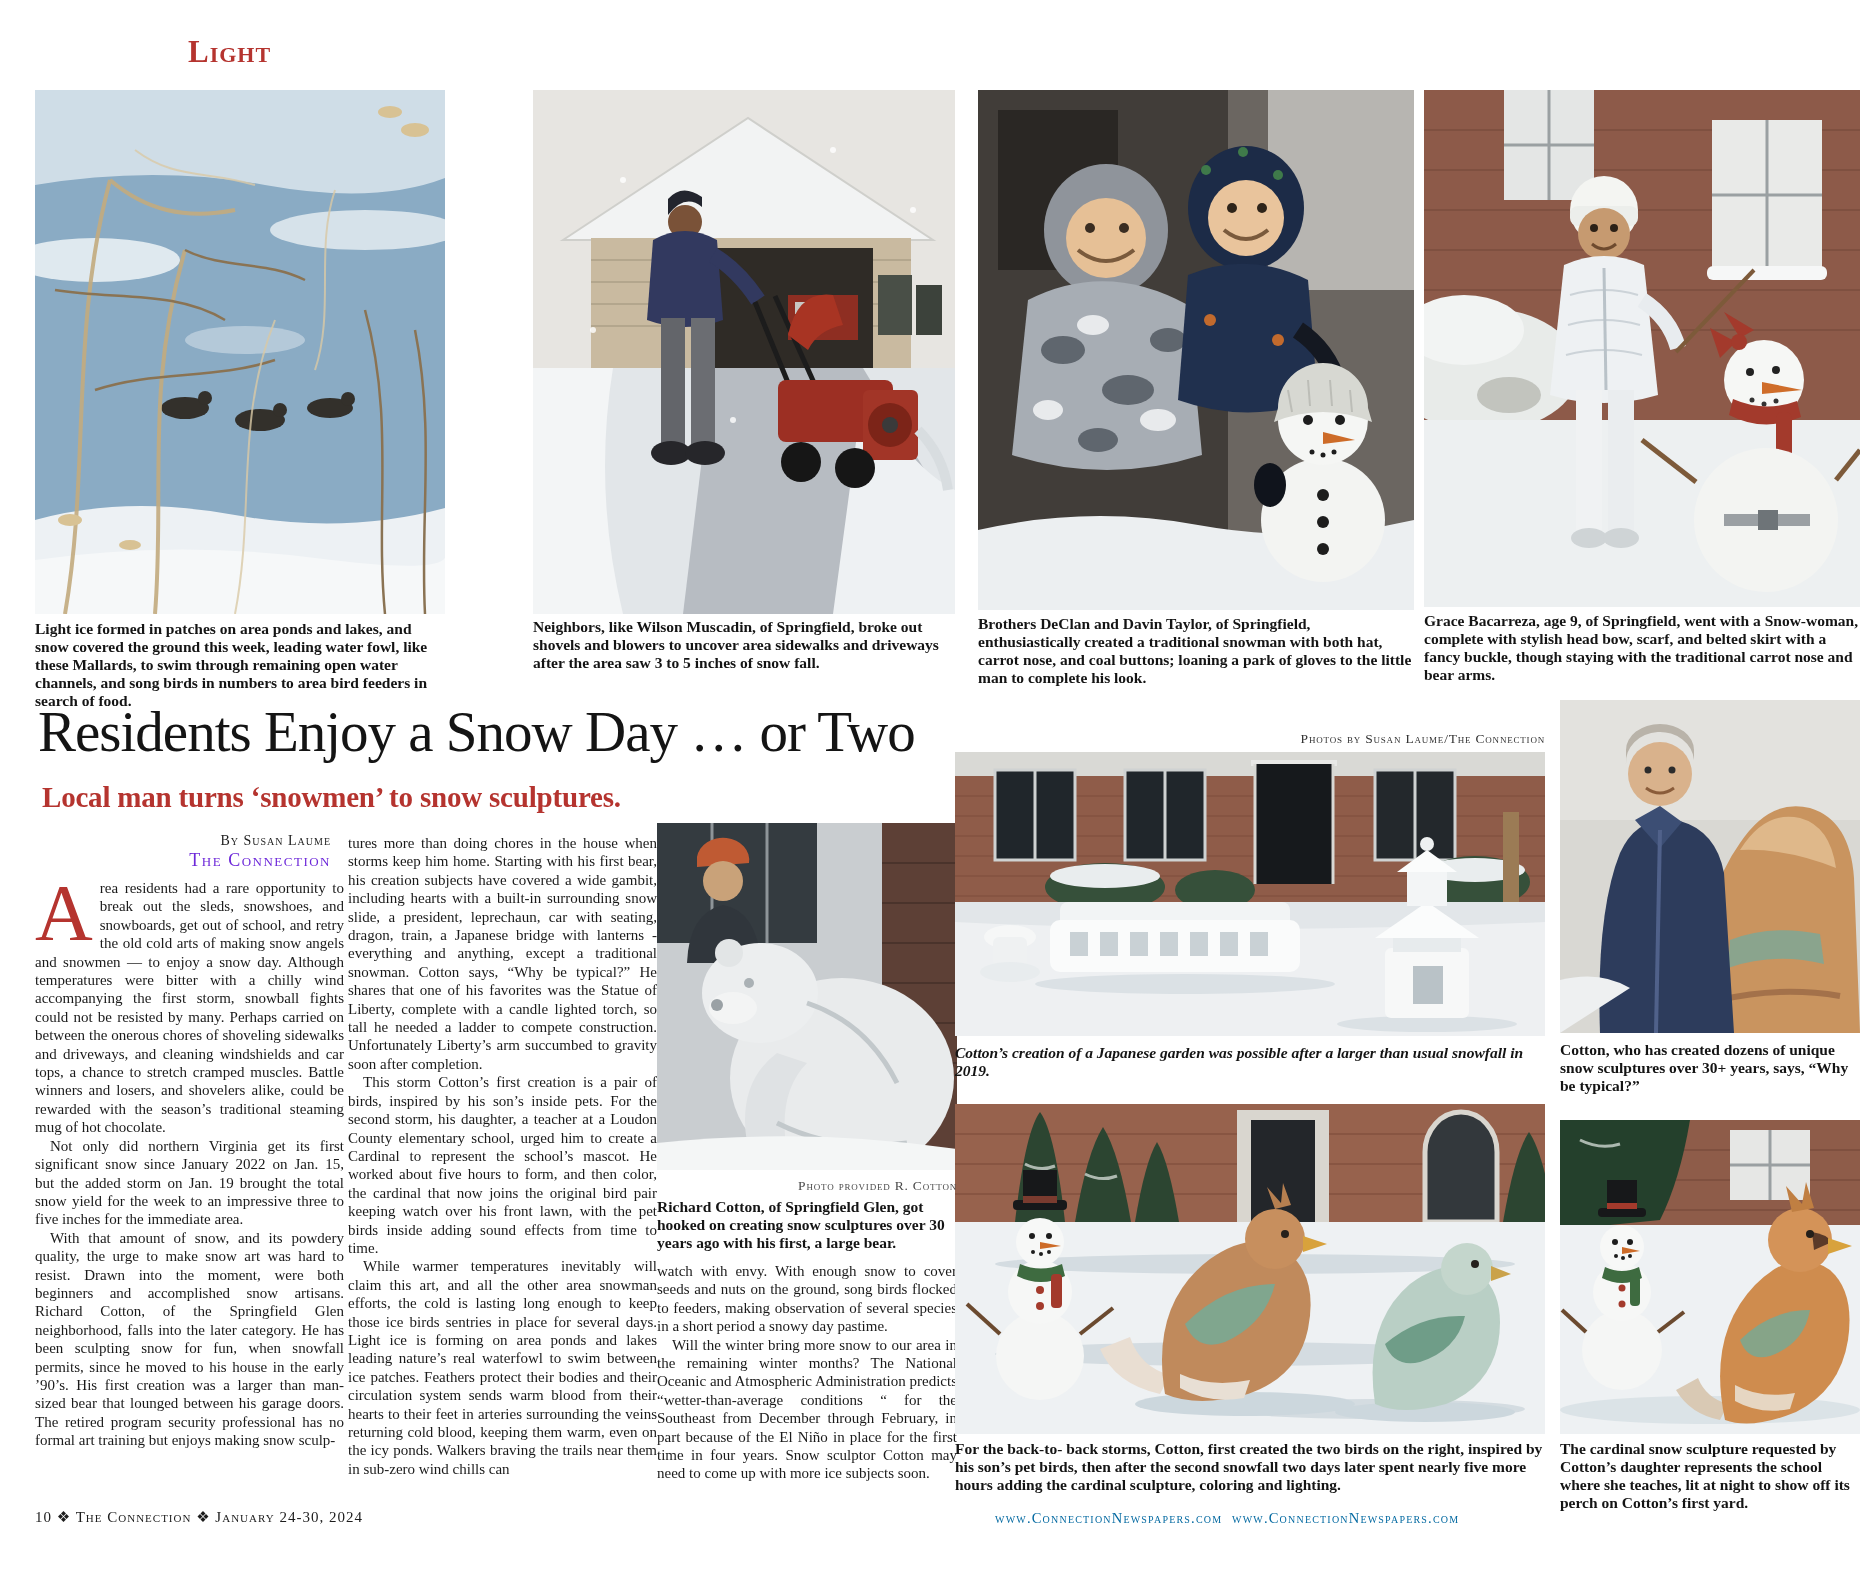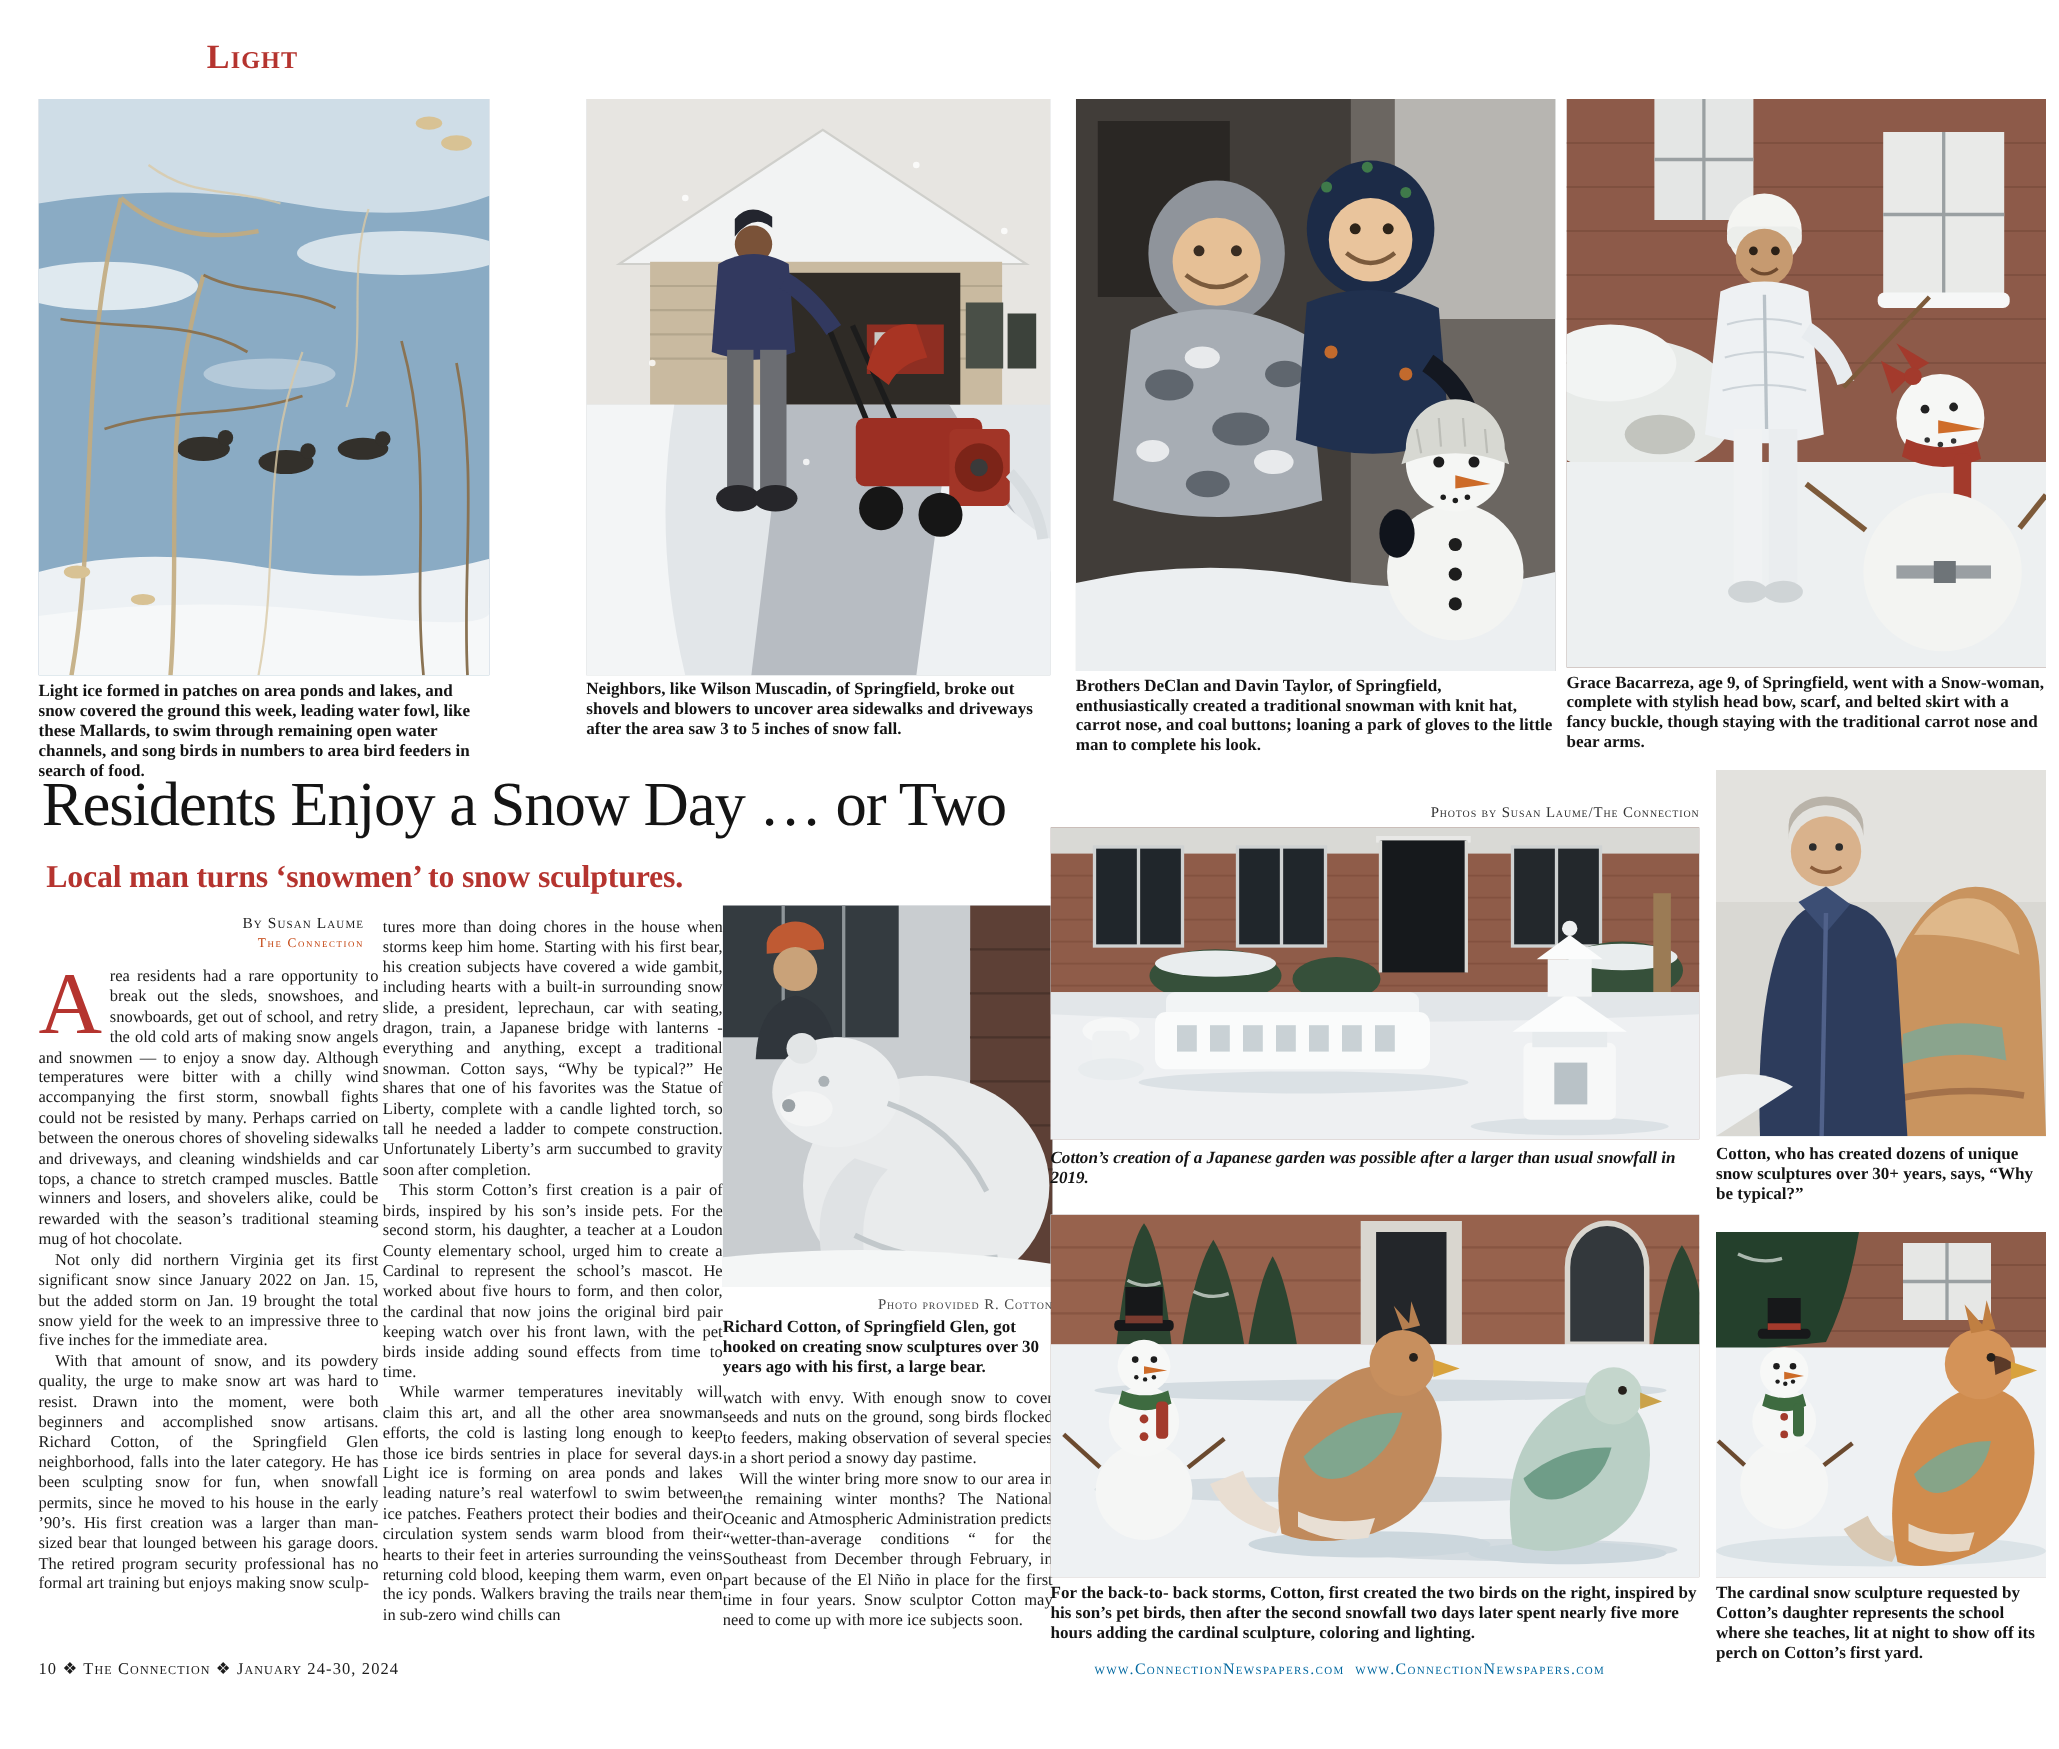--- a/index.html
+++ b/index.html
@@ -25,21 +25,21 @@
   }
   .subhead {
     font-size:29px; font-weight:bold; color:#b5342f; letter-spacing:-0.2px;
   }
   .credit {
     font-variant:small-caps; letter-spacing:0.8px; font-size:13.5px; color:#333;
     z-index:7;
   }
   .byline { text-align:right; }
   .byline-name { font-variant:small-caps; font-size:14px; letter-spacing:1px; color:#1d1d1d; display:block; }
-  .byline-org { font-variant:small-caps; font-size:12px; letter-spacing:1.5px; color:#c2410c; display:block; margin-top:1px; }
+  .byline-org { font-variant:small-caps; font-size:18px; letter-spacing:1.5px; color:#6d28d9; display:block; margin-top:1px; }
   .bodycol {
     position:absolute; font-size:15px; line-height:18.4px; text-align:justify;
     color:#1a1a1a;
   }
   .bodycol p { margin:0; }
   .bodycol p.ind { text-indent:15px; }
   .dropcap {
     float:left; font-size:80px; line-height:62px; padding:3px 7px 0 0;
     color:#b5342f; font-weight:normal;
   }
@@ -275,21 +275,21 @@
       <circle cx="342" cy="430" r="72" fill="#f3f4f2"></circle>
       <rect x="300" y="424" width="86" height="12" fill="#9a9fa3"></rect>
       <rect x="334" y="420" width="20" height="20" fill="#6e7478"></rect>
       <line x1="272" y1="392" x2="218" y2="350" stroke="#7d5a3a" stroke-width="5"></line>
       <line x1="412" y1="390" x2="436" y2="360" stroke="#7d5a3a" stroke-width="5"></line>
     </svg>
   </figure>
 
   <figcaption class="cap" style="left:35px; top:620px; width:412px;">Light ice formed in patches on area ponds and lakes, and snow covered the ground this week, leading water fowl, like these Mallards, to swim through remaining open water channels, and song birds in numbers to area bird feeders in search of food.</figcaption>
   <figcaption class="cap" style="left:533px; top:618px; width:424px;">Neighbors, like Wilson Muscadin, of Springfield, broke out shovels and blowers to uncover area sidewalks and driveways after the area saw 3 to 5 inches of snow fall.</figcaption>
-  <figcaption class="cap" style="left:978px; top:615px; width:438px;">Brothers DeClan and Davin Taylor, of Springfield, enthusiastically created a traditional snowman with knit hat, carrot nose, and coal buttons; loaning a park of gloves to the little man to complete his look.</figcaption>
+  <figcaption class="cap" style="left:978px; top:615px; width:438px;">Brothers DeClan and Davin Taylor, of Springfield, enthusiastically created a traditional snowman with both hat, carrot nose, and coal buttons; loaning a park of gloves to the little man to complete his look.</figcaption>
   <figcaption class="cap" style="left:1424px; top:612px; width:438px;">Grace Bacarreza, age 9, of Springfield, went with a Snow-woman, complete with stylish head bow, scarf, and belted skirt with a fancy buckle, though staying with the traditional carrot nose and bear arms.</figcaption>
 
   <h1 class="abs headline" style="left:38px; top:702px;">Residents Enjoy a Snow Day … or Two</h1>
 
   <div class="abs credit" style="left:955px; top:731px; width:590px; text-align:right;">Photos by Susan Laume/The Connection</div>
 
   <h2 class="abs subhead" style="left:42px; top:781px;">Local man turns ‘snowmen’ to snow sculptures.</h2>
 
   <div class="abs byline" style="left:35px; top:833px; width:296px;">
     <span class="byline-name">By Susan Laume</span>

